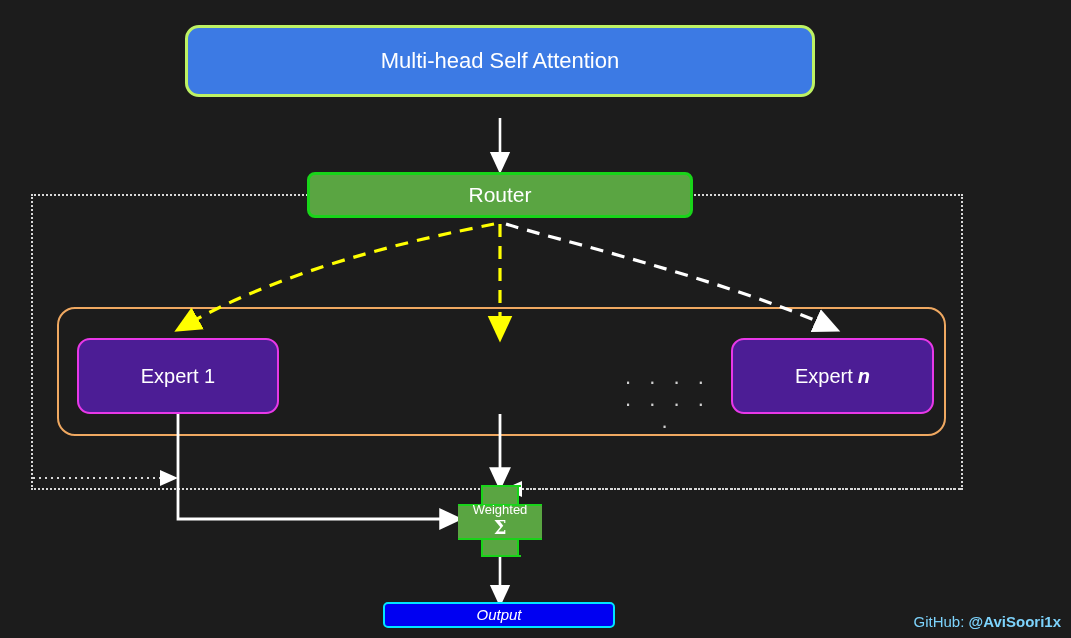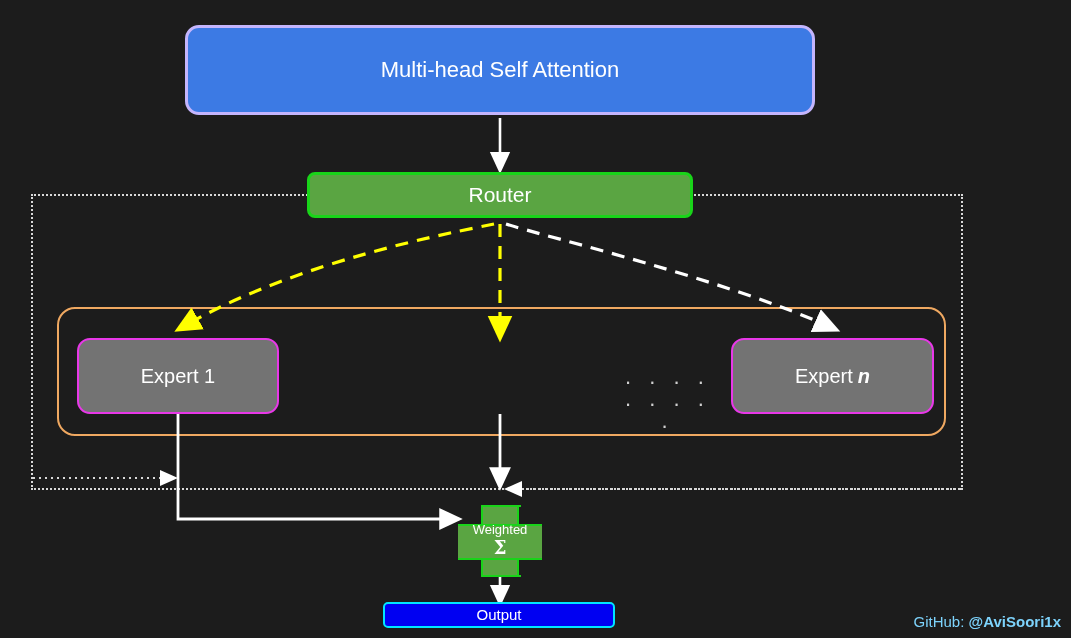--- a/index.html
+++ b/index.html
@@ -32,43 +32,43 @@
     justify-content: center;
     box-sizing: border-box;
     color: #ffffff;
     text-align: center;
     line-height: 1.15;
   }
 
   
   #attention-node {
     left: 185px;  top: 25px;
-    width: 630px; height: 90px;
+    width: 630px; height: 72px;
     background: #3c7ae4;
-    border: 3px solid #c4b5fd;
+    border: 3px solid #bef264;
     border-radius: 14px;
     font-size: 22px;
   }
 
   
   #router-node {
     left: 307px; top: 172px;
     width: 386px; height: 46px;
     background: #5aa542;
     border: 3px solid #19d419;
     border-radius: 8px;
     font-size: 21px;
     align-items: center;
   }
 
   
   .expert-node {
     top: 338px;
     height: 76px;
-    background: #737373;
+    background: #4c1d95;
     border: 2px solid #e838e8;
     border-radius: 13px;
     font-size: 20px;
   }
   #expert-1 { left: 77px;  width: 202px; }
   #expert-2 { left: 397px; width: 205px; }
   #expert-n { left: 731px; width: 203px; justify-content: center; }
   .expert-node .ital {
     font-style: italic;
     font-weight: bold;
@@ -90,21 +90,21 @@
     position: absolute;
     left: 31px; top: 194px;
     width: 932px; height: 296px;
     border: 2px dotted #d8d8d8;
     box-sizing: border-box;
   }
 
   
   #weighted-sum-node {
     position: absolute;
-    left: 458px; top: 505px;
+    left: 458px; top: 485px;
     width: 84px;  height: 72px;
   }
   #weighted-sum-node .cross-v,
   #weighted-sum-node .cross-h {
     position: absolute;
     background: #5aa542;
     box-sizing: border-box;
   }
   #weighted-sum-node .cross-v {
     left: 23px; top: 0;
@@ -149,20 +149,21 @@
   }
 
   
   #output-node {
     left: 383px; top: 602px;
     width: 232px; height: 26px;
     background: #0000f2;
     border: 2px solid #00e5ff;
     border-radius: 5px;
     font-size: 15px;
+    font-style: italic;
   }
 
   
   #expert-ellipsis {
     position: absolute;
     left: 620px; top: 366px;
     width: 95px;
     color: #d0d0d0;
     font-size: 22px;
     letter-spacing: 6px;

